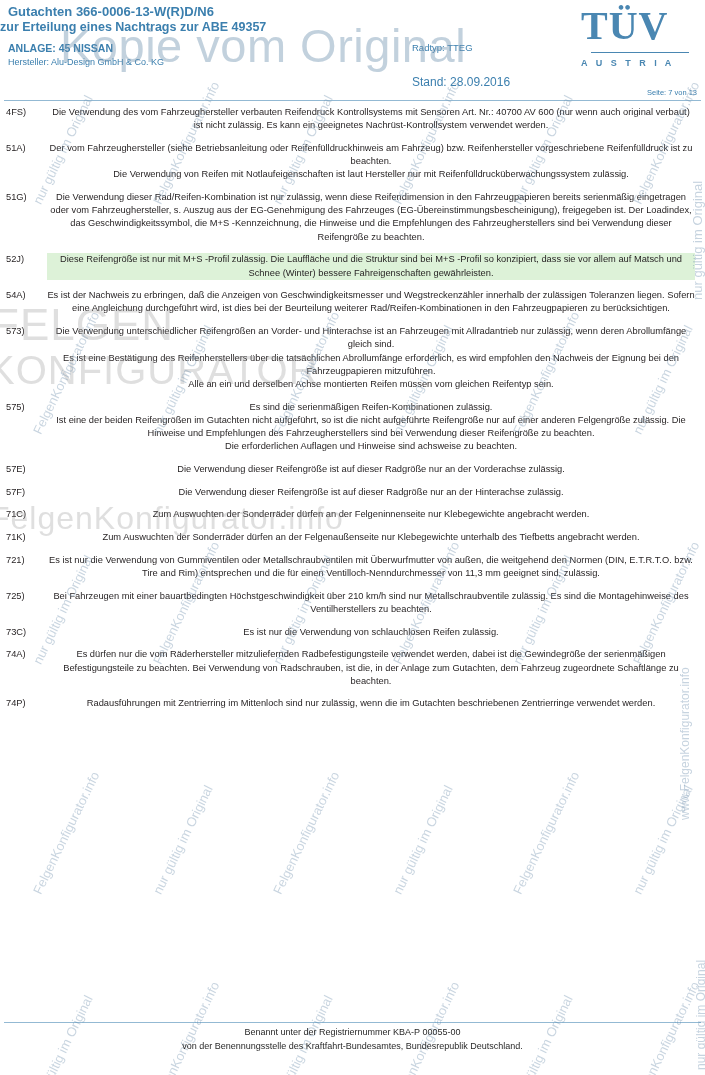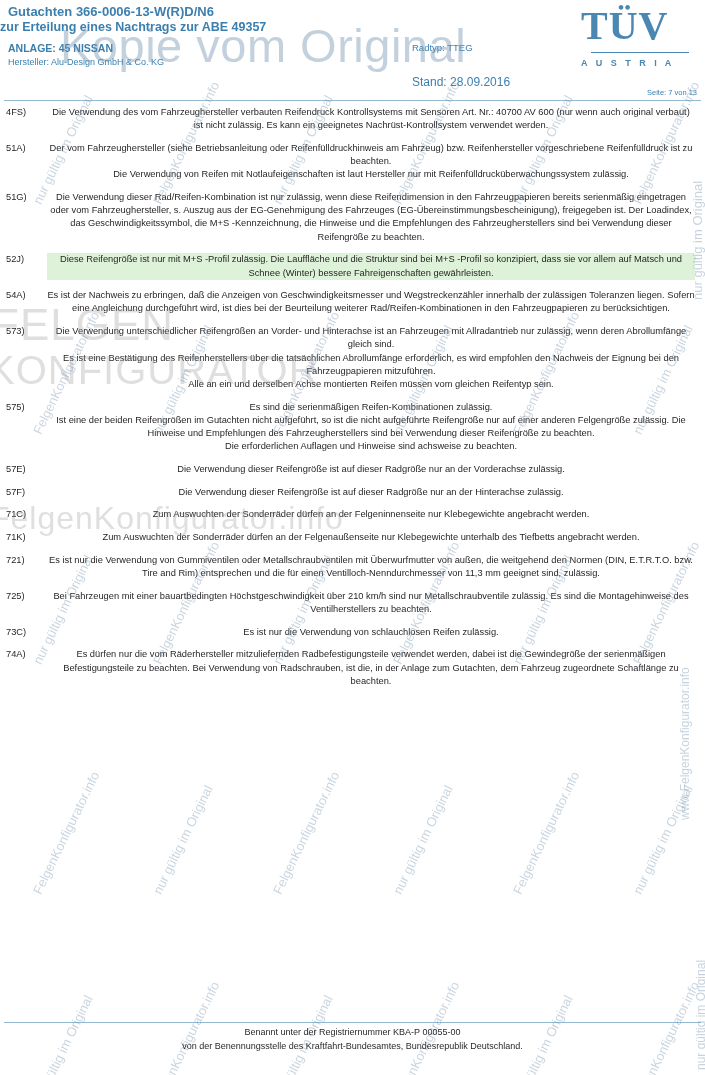--- a/index.html
+++ b/index.html
@@ -326,20 +326,26 @@
       </div>
     </div>
 
     <div class="item">
       <div class="code">74A)</div>
       <div class="text">
         <p>Es dürfen nur die vom Räderhersteller mitzuliefernden Radbefestigungsteile verwendet werden, dabei ist die Gewindegröße der serienmäßigen Befestigungsteile zu beachten. Bei Verwendung von Radschrauben, ist die, in der Anlage zum Gutachten, dem Fahrzeug zugeordnete Schaftlänge zu beachten.</p>
       </div>
     </div>
 
+    <div class="item">
+      <div class="code">74P)</div>
+      <div class="text">
+        <p>Radausführungen mit Zentrierring im Mittenloch sind nur zulässig, wenn die im Gutachten beschriebenen Zentrierringe verwendet werden.</p>
+      </div>
+    </div>
 
   </div>
 
   <div class="wm-layer">
     <div class="wm wm-big" style="left:60px; top:18px;">Kopie vom Original</div>
     <div class="wm wm-grey" style="left:-8px; top:300px;">FELGEN</div>
     <div class="wm wm-grey" style="left:-12px; top:348px; font-size:40px;">KONFIGURATOR</div>
     <div class="wm wm-grey" style="left:-10px; top:500px; font-size:32px;">FelgenKonfigurator.info</div>
 
     <div class="wm wm-vert" style="left:690px; top:300px;">nur gültig im Original</div>

